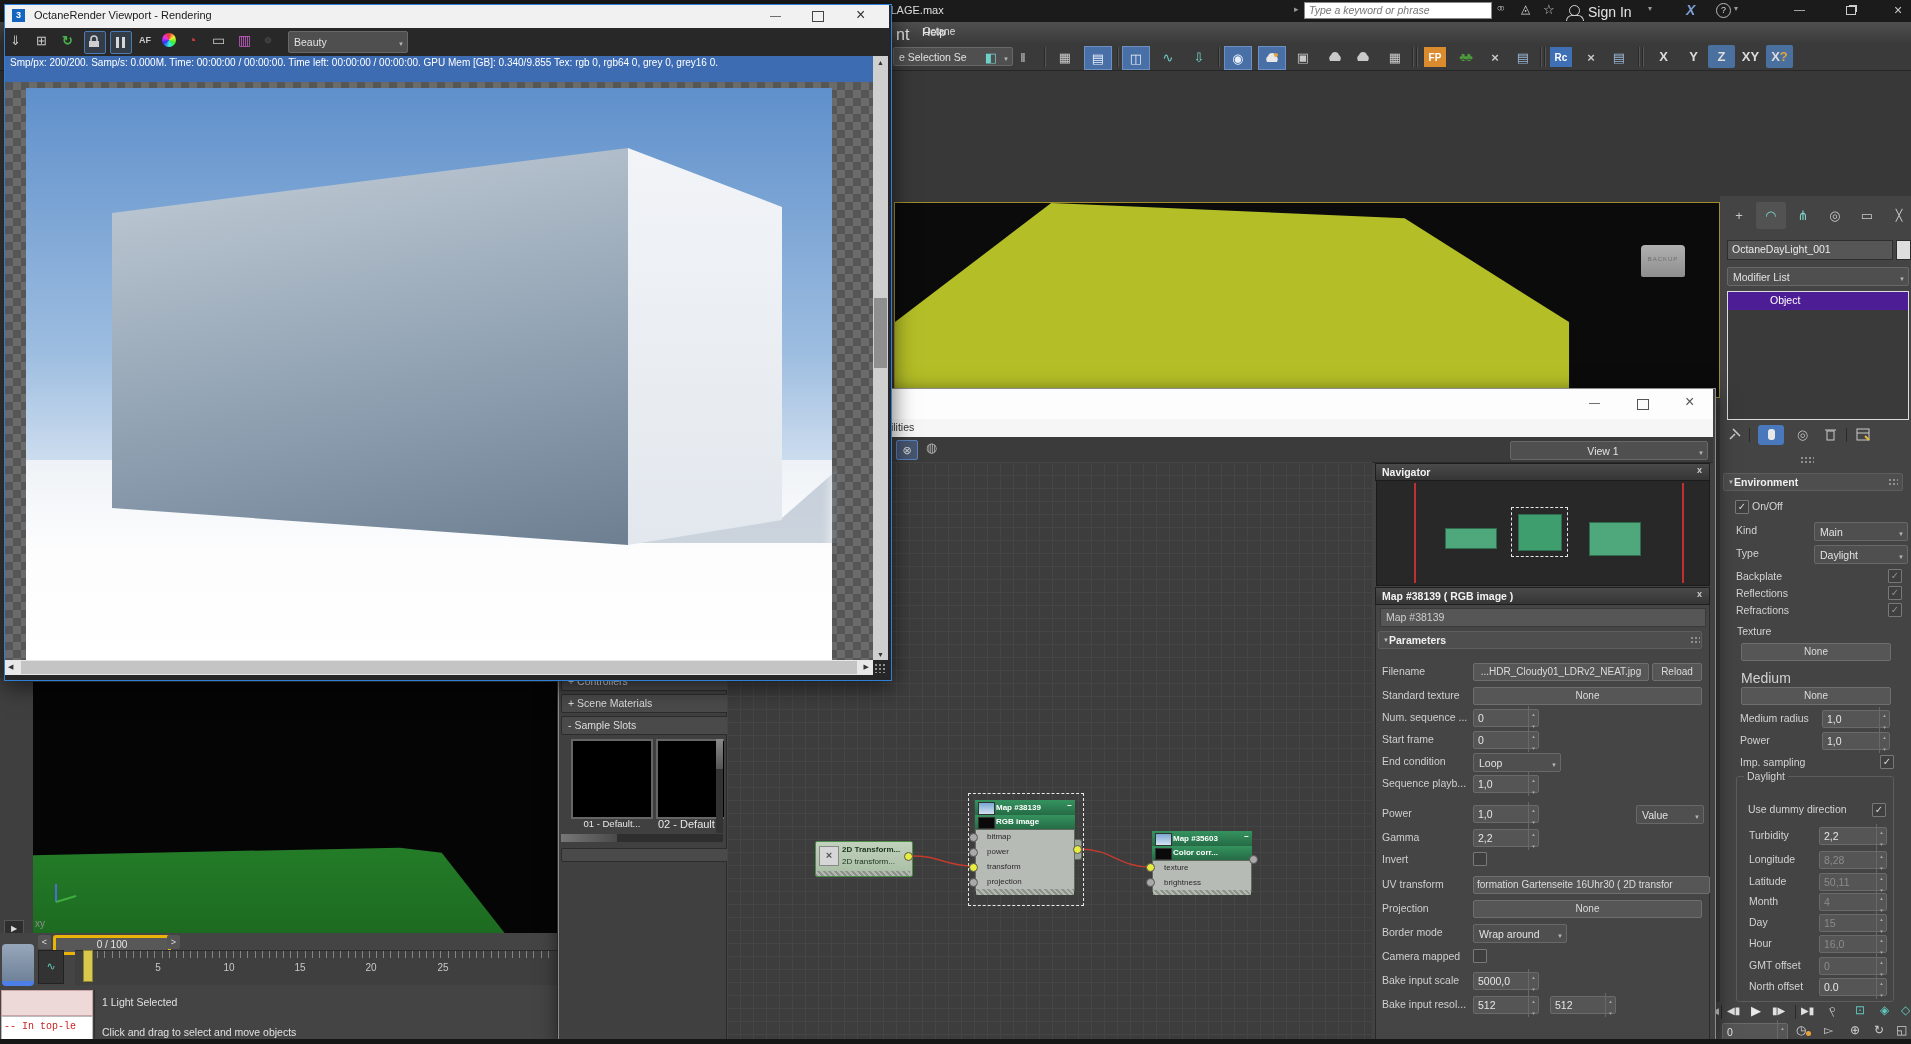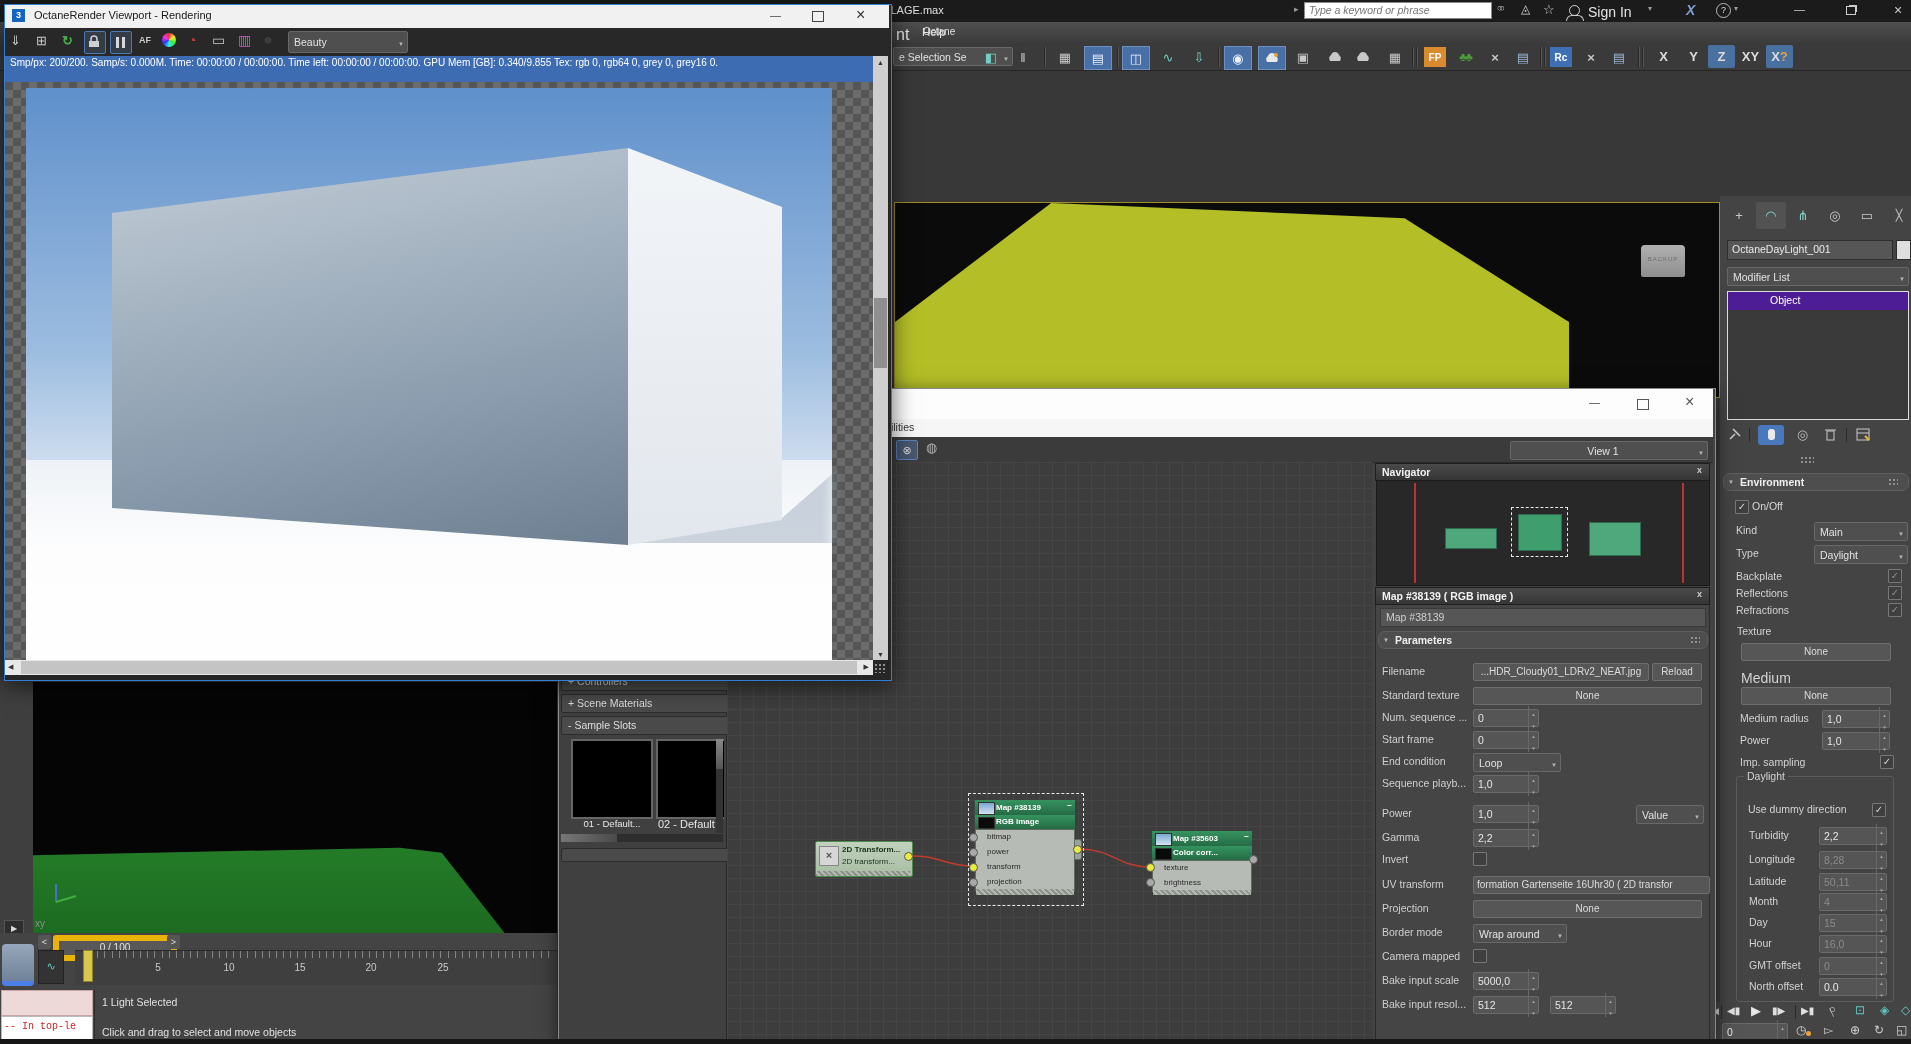--- a/index.html
+++ b/index.html
@@ -30,22 +30,22 @@
   .spin .sa::after{content:"▲\A▼";white-space:pre;font-size:4.5px;line-height:4px;color:#a8a8a8}
   .spin.dis .sv{color:#8b8b8b}
   .btn{position:absolute;background:#565656;border:1px solid #6e6e6e;border-radius:2px;color:#dcdcdc;
        font-size:10px;text-align:center;overflow:hidden;white-space:nowrap}
   .cb{position:absolute;width:12px;height:12px;background:#3f3f3f;border:1px solid #787878;border-radius:1px;
       font-size:10px;line-height:11px;text-align:center;color:#d8d8d8}
   .cb.on::after{content:"✓"}
   .cb.dim{color:#8f8f8f}
   .bar3d{position:absolute;background:#4a4a4a;border:1px solid #2c2c2c;border-radius:2px;
          font-size:10.5px;color:#dcdcdc;line-height:17px;padding-left:6px;white-space:nowrap;overflow:hidden}
-  .rollhdr{position:absolute;background:#4e4e4e;border:1px solid #5e5e5e;border-radius:7px;height:16px;
-           font-weight:bold;font-size:10.5px;color:#eee;line-height:16px;padding-left:16px;white-space:nowrap}
+  .rollhdr{position:absolute;background:#4e4e4e;border:1px solid #5e5e5e;border-radius:2px;height:16px;
+           font-weight:bold;font-size:10.5px;color:#eee;line-height:16px;padding-left:10px;white-space:nowrap}
   .rollhdr::before{content:"▼";position:absolute;left:4px;top:0;font-size:6px;color:#bbb}
   .grip{position:absolute;width:14px;height:7px;
         background:radial-gradient(circle,#909090 32%,transparent 36%) 0 0/4px 4px}
   .ptitle{position:absolute;background:linear-gradient(#4a4a4a,#353535);border:1px solid #1f1f1f;height:16px;
           font-weight:bold;font-size:10.5px;color:#f2f2f2;line-height:16px;padding-left:6px;white-space:nowrap}
   .xbtn{position:absolute;font-size:9px;color:#ccc;font-weight:bold}
   .plab{position:absolute;left:4px;top:2px;font-size:10.5px;color:#cfcfcf;white-space:nowrap}
   .prow{position:absolute;left:1378px;width:330px;height:18px}
   .erow{position:absolute;left:1722px;width:188px;height:18px}
   .elab{position:absolute;left:14px;top:2px;font-size:10.5px;color:#d2d2d2;white-space:nowrap}
@@ -362,21 +362,21 @@
       <line x1="6" y1="24" x2="26" y2="18" stroke="#3fae3f" stroke-width="2"></line>
     </svg>
     <span class="t" style="position:absolute;left:2px;top:236px;font-size:10px;color:#8f8f8f">xy</span>
   </div>
 
   
   <div class="abs" style="left:0;top:933px;width:557px;height:53px;background:#444"></div>
   <div class="abs" style="left:2px;top:944px;width:32px;height:40px;background:linear-gradient(#97a7bb,#6c7f96);border-radius:4px"></div>
   <div class="abs" style="left:2px;top:981px;width:32px;height:5px;background:#4d7fe8;border-radius:0 0 4px 4px"></div>
   <span class="abs g" data-glyph="&lt;" style="left:38px;top:935px;width:13px;height:14px;background:#555;border-radius:2px;font-size:9px;text-align:center;line-height:14px;color:#ddd"></span>
-  <div class="abs" style="left:53px;top:935px;width:112px;height:14px;background:#585858;border:6px solid #eab308;border-radius:3px">
+  <div class="abs" style="left:53px;top:935px;width:112px;height:14px;background:#585858;border:3px solid #eab308;border-radius:3px">
     <span class="t" style="display:block;text-align:center;font-size:10px;line-height:13px;color:#e6e6e6">0 / 100</span>
   </div>
   <span class="abs g" data-glyph="&gt;" style="left:167px;top:935px;width:13px;height:14px;background:#555;border-radius:2px;font-size:9px;text-align:center;line-height:14px;color:#ddd"></span>
   <div class="abs" style="left:38px;top:950px;width:24px;height:32px;background:#333;border:1px solid #222;color:#5fc6bd;font-size:11px;text-align:center;line-height:30px">∿</div>
   <div class="abs" style="left:75px;top:950px;width:482px;height:34px;background:#3f3f3f;border-top:1px solid #2a2a2a">
     <div style="position:absolute;left:8px;top:0;width:470px;height:7px;background:repeating-linear-gradient(90deg,#858585 0 1px,transparent 1px 7.15px)"></div>
   </div>
   <span class="tick-lbl t" style="left:77px">0</span>
   <span class="tick-lbl t" style="left:148px">5</span>
   <span class="tick-lbl t" style="left:219px">10</span>

